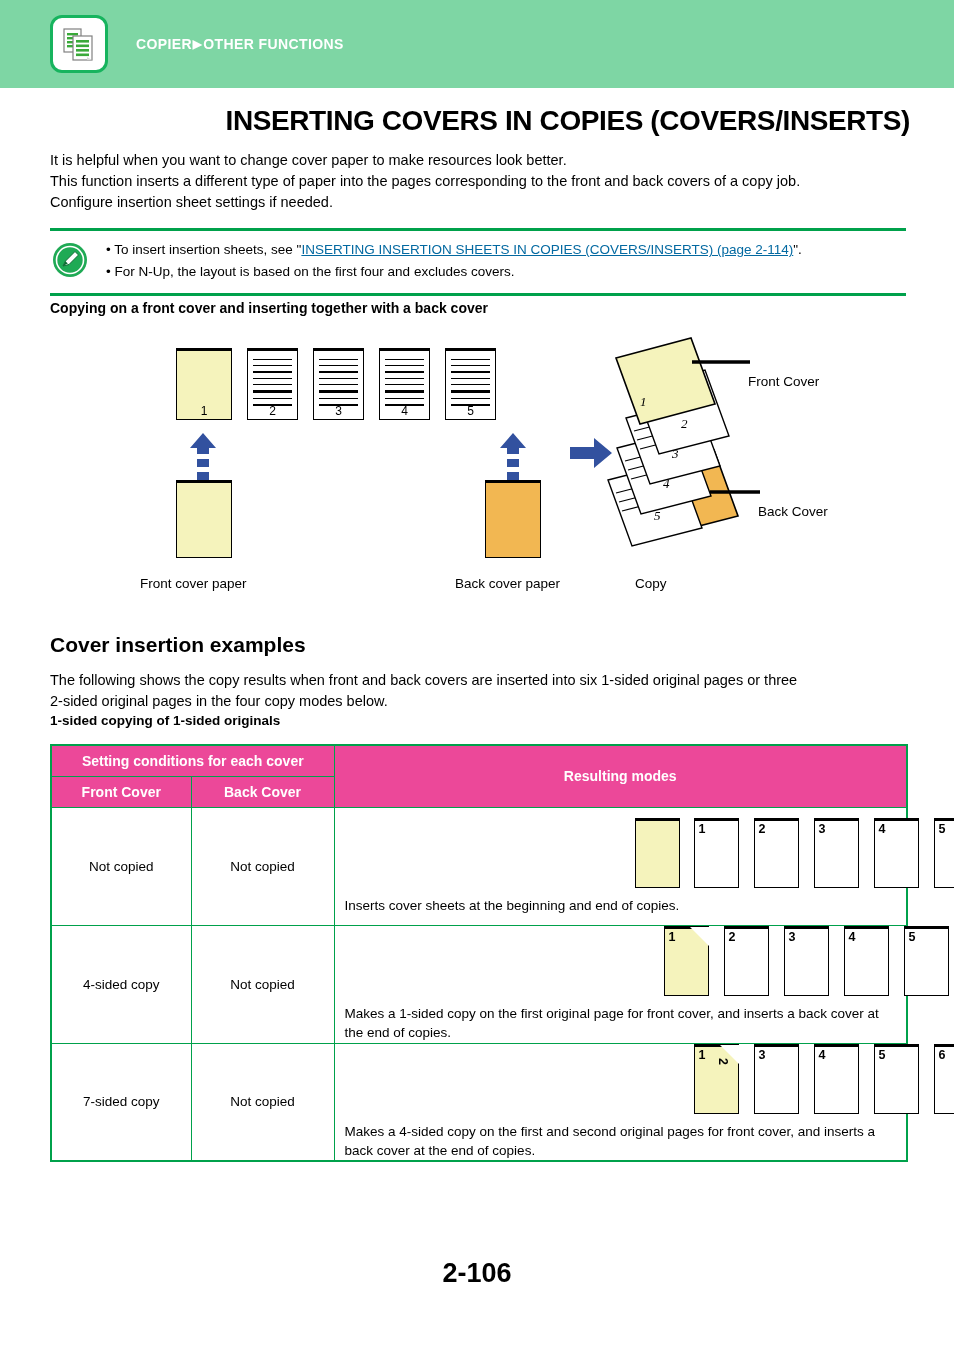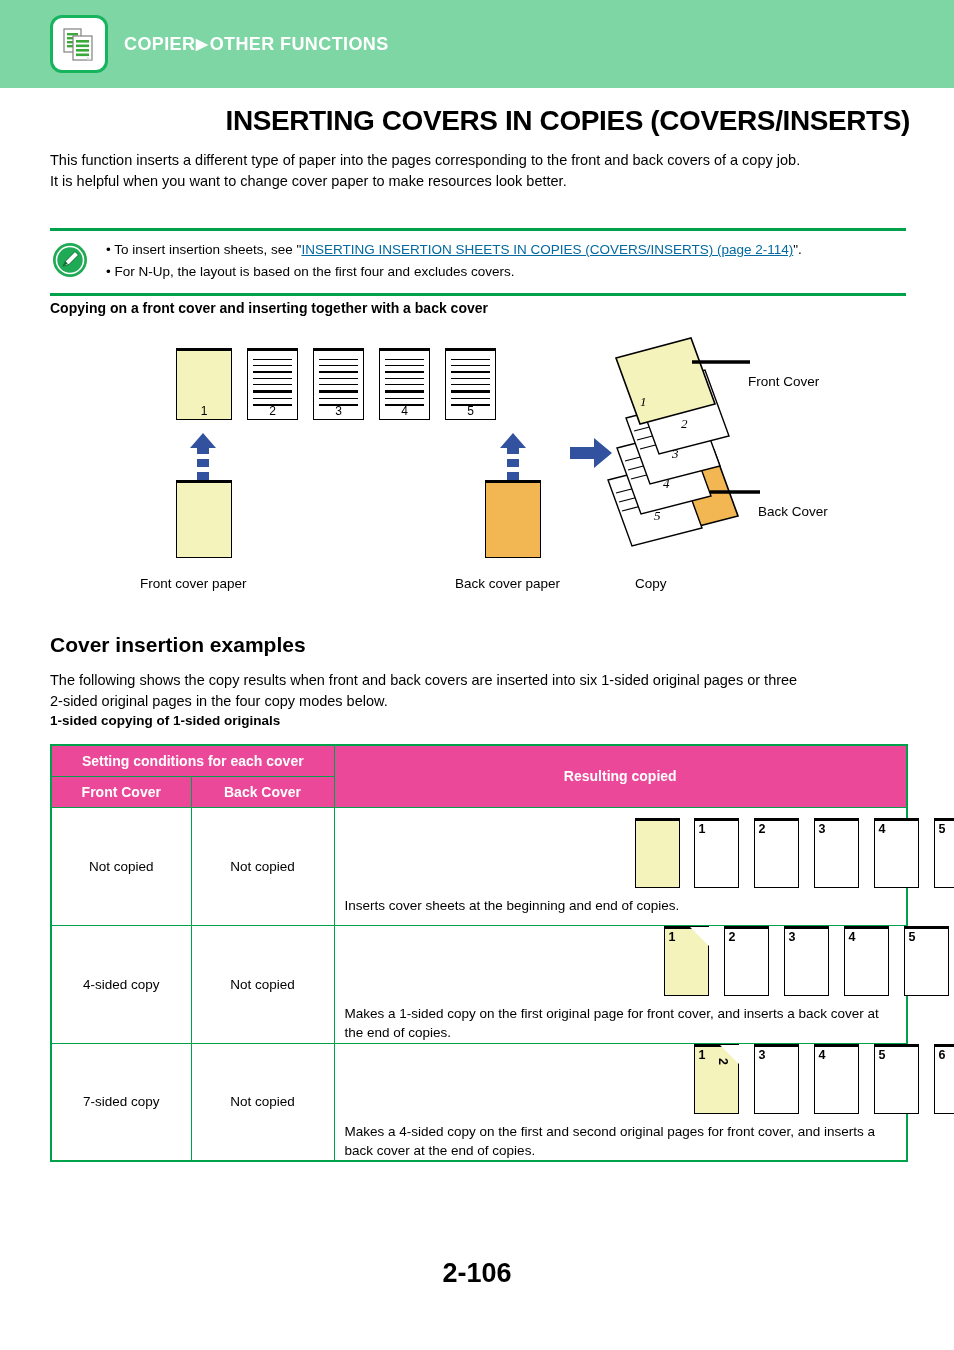--- a/index.html
+++ b/index.html
@@ -26,22 +26,22 @@
   .header-icon-box {
     width: 58px; height: 58px;
     margin-left: 50px;
     background: #ffffff;
     border: 3px solid #17b45e;
     border-radius: 12px;
     display: flex; align-items: center; justify-content: center;
     flex: none;
   }
   .header-title {
-    margin-left: 16px;
-    font-size: 18px;
+    margin-left: 28px;
+    font-size: 14px;
     font-weight: bold;
     color: #ffffff;
     letter-spacing: 0.4px;
     white-space: nowrap;
   }
   .hdr-arrow { display:inline-block; transform: scale(0.85); }
 
   
   .page-title {
     position: absolute;
@@ -238,22 +238,23 @@
     </svg>
   </div>
   <div class="header-title">
     <span>COPIER</span><span class="hdr-arrow">▶</span><span>OTHER FUNCTIONS</span>
   </div>
 </div>
 
 <div class="page-title">INSERTING COVERS IN COPIES (COVERS/INSERTS)</div>
 
 <div class="intro">
+  <div>It is helpful when you want to change cover paper to make resources look better.</div>
   <div>This function inserts a different type of paper into the pages corresponding to the front and back covers of a copy job.</div>
-  <div>It is helpful when you want to change cover paper to make resources look better.</div>
+  <div>Configure insertion sheet settings if needed.</div>
 </div>
 
 <div class="note-rule-top"></div>
 <div class="note-body">
   <div class="note-icon">
     <svg width="40" height="40" viewBox="0 0 40 40" aria-hidden="true">
       <ellipse cx="20" cy="20" rx="17" ry="17" fill="#1faa55"></ellipse>
       <ellipse cx="20" cy="20" rx="13.5" ry="13.5" fill="none" stroke="#ffffff" stroke-width="1.6"></ellipse>
       <path d="M13 26 L15.5 21 L25 11.5 L28.5 15 L19 24.5 Z" fill="#ffffff" stroke="#0d6b33" stroke-width="1"></path>
       <path d="M13 26 L15.5 21.2 L17.8 23.6 Z" fill="#0d6b33"></path>
@@ -418,21 +419,21 @@
 
 <table class="tbl">
   <colgroup>
     <col style="width:140px">
     <col style="width:143px">
     <col style="width:573px">
   </colgroup>
   <thead>
     <tr>
       <th class="th-green" colspan="2">Setting conditions for each cover</th>
-      <th class="th-green" rowspan="2">Resulting copied</th>
+      <th class="th-green" rowspan="2">Resulting modes</th>
     </tr>
     <tr>
       <th class="th-green">Front Cover</th>
       <th class="th-green">Back Cover</th>
     </tr>
   </thead>
   <tbody>
 
     <tr>
       <td class="cond-cell">Not copied</td>

